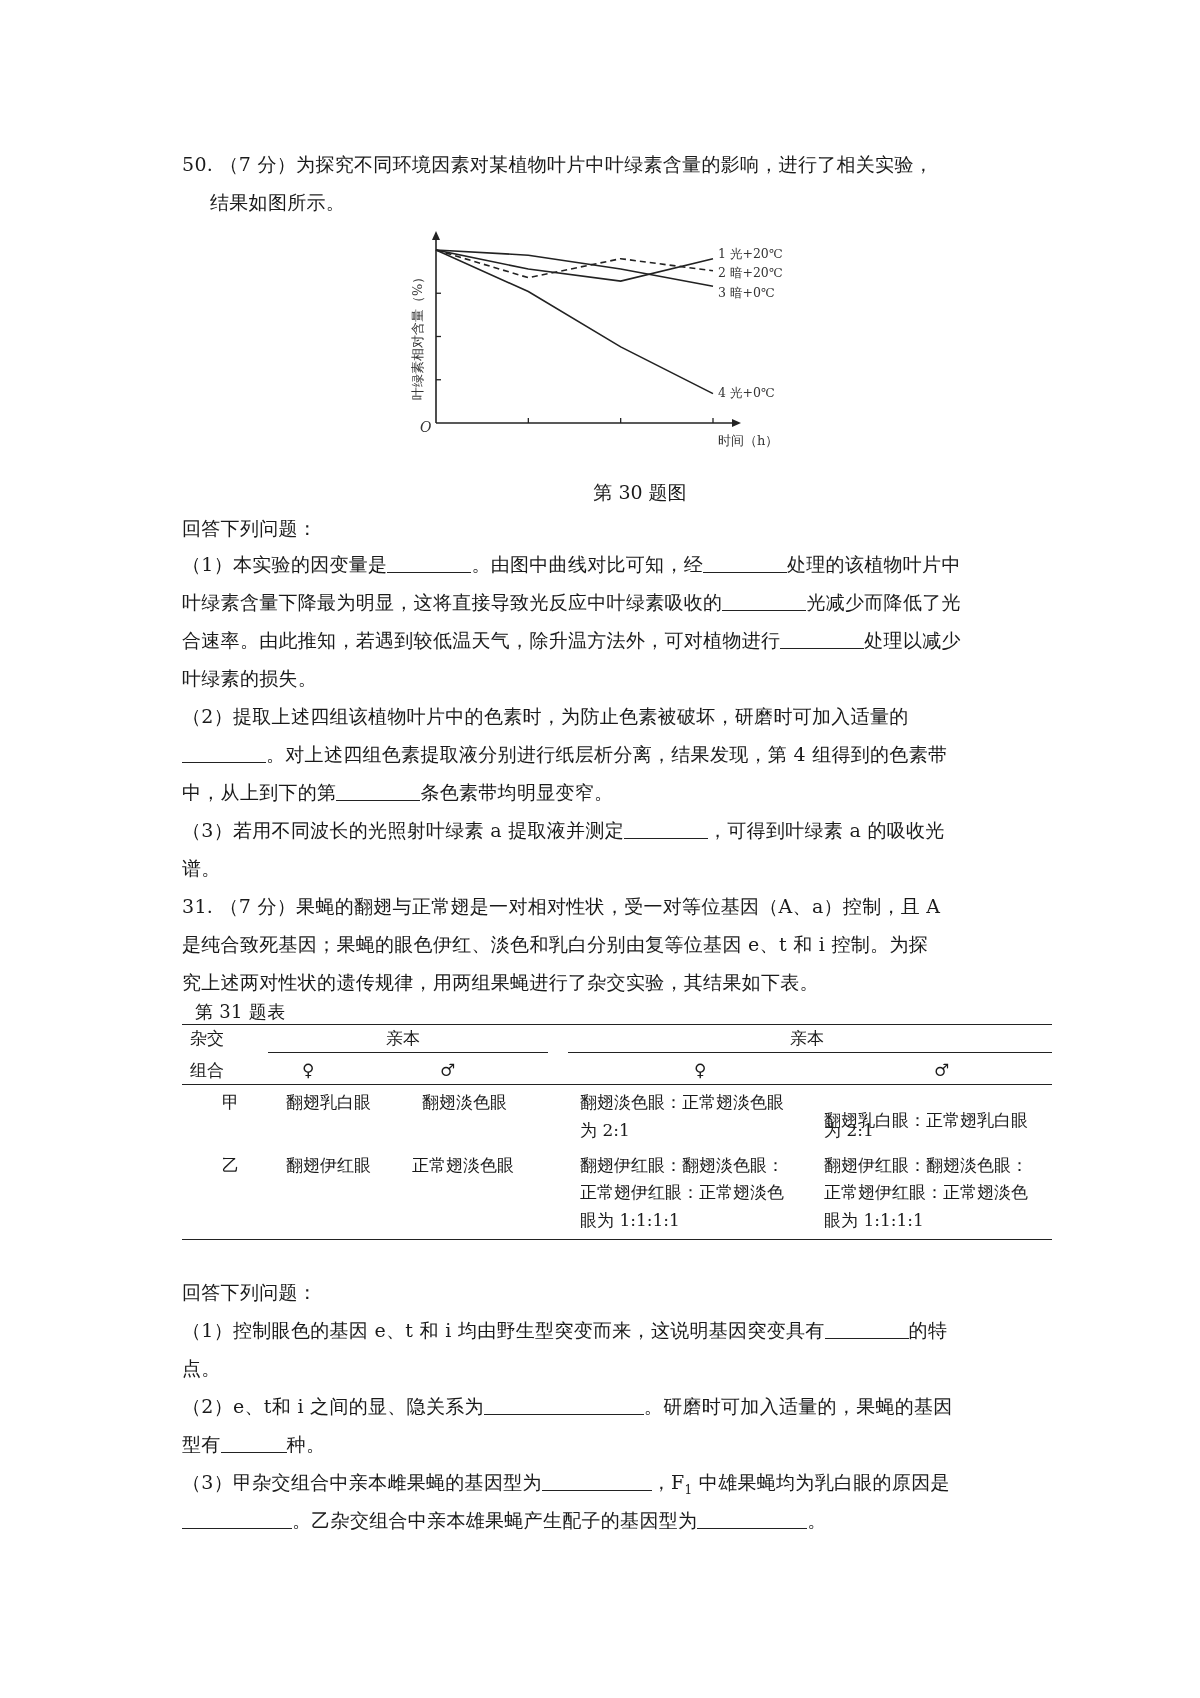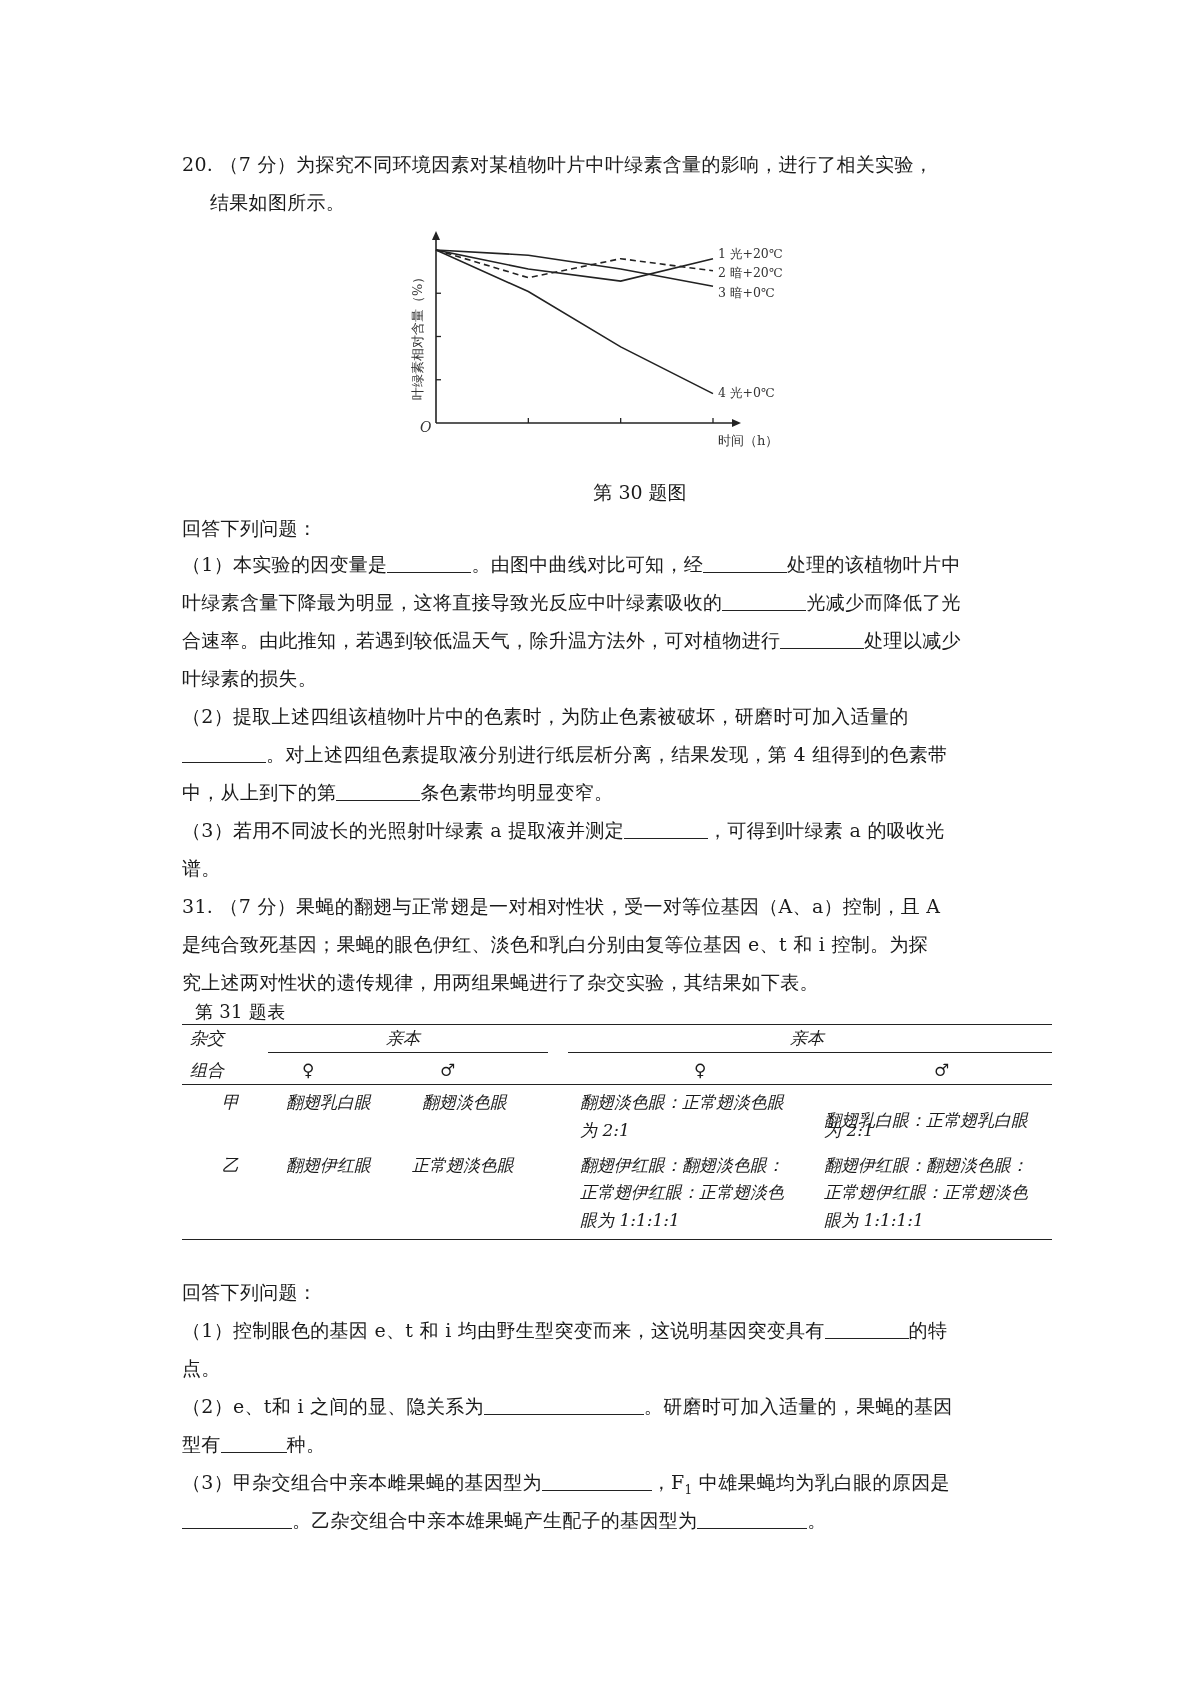--- a/index.html
+++ b/index.html
@@ -24,28 +24,28 @@
   .caption { position: absolute; left: 0; width: 1200px; text-align: center; font-size: 19px; }
   sub { font-size: 12px; }
 
   
   #chart { position: absolute; left: 400px; top: 225px; width: 400px; height: 230px; }
   #chart text { font-family: "DejaVu Serif", "Liberation Serif", serif; fill: #333; }
 
   
   .tbl { position: absolute; left: 182px; top: 1012px; width: 870px; font-size: 17px; }
   .rule { position: absolute; height: 0; border-top: 1.6px solid #222; }
-  .cell { position: absolute; white-space: nowrap; line-height: 24px; font-style: italic; }
+  .cell { position: absolute; white-space: nowrap; line-height: 24px; }
 </style>
 </head>
 <body>
 
 <div class="page">
 
-  <div class="line" style="top:152px;">20. （7 分）为探究不同环境因素对某植物叶片中叶绿素含量的影响，进行了相关实验，</div>
+  <div class="line" style="top:152px;">50. （7 分）为探究不同环境因素对某植物叶片中叶绿素含量的影响，进行了相关实验，</div>
   <div class="line indent" style="top:190px;">结果如图所示。</div>
 
   <svg id="chart" viewBox="0 0 400 230">
     <g id="axes">
         <line x1="36" y1="198" x2="36" y2="8" stroke="#222" stroke-width="1.6"></line>
         <path d="M32,15 L36,6 L40,15 Z" fill="#222"></path>
         <line x1="36" y1="198" x2="338" y2="198" stroke="#222" stroke-width="1.6"></line>
         <path d="M332,194 L341,198 L332,202 Z" fill="#222"></path>
         <line x1="36" y1="154.75" x2="41" y2="154.75" stroke="#222" stroke-width="1.3"></line>
         <line x1="36" y1="111.5" x2="41" y2="111.5" stroke="#222" stroke-width="1.3"></line>

